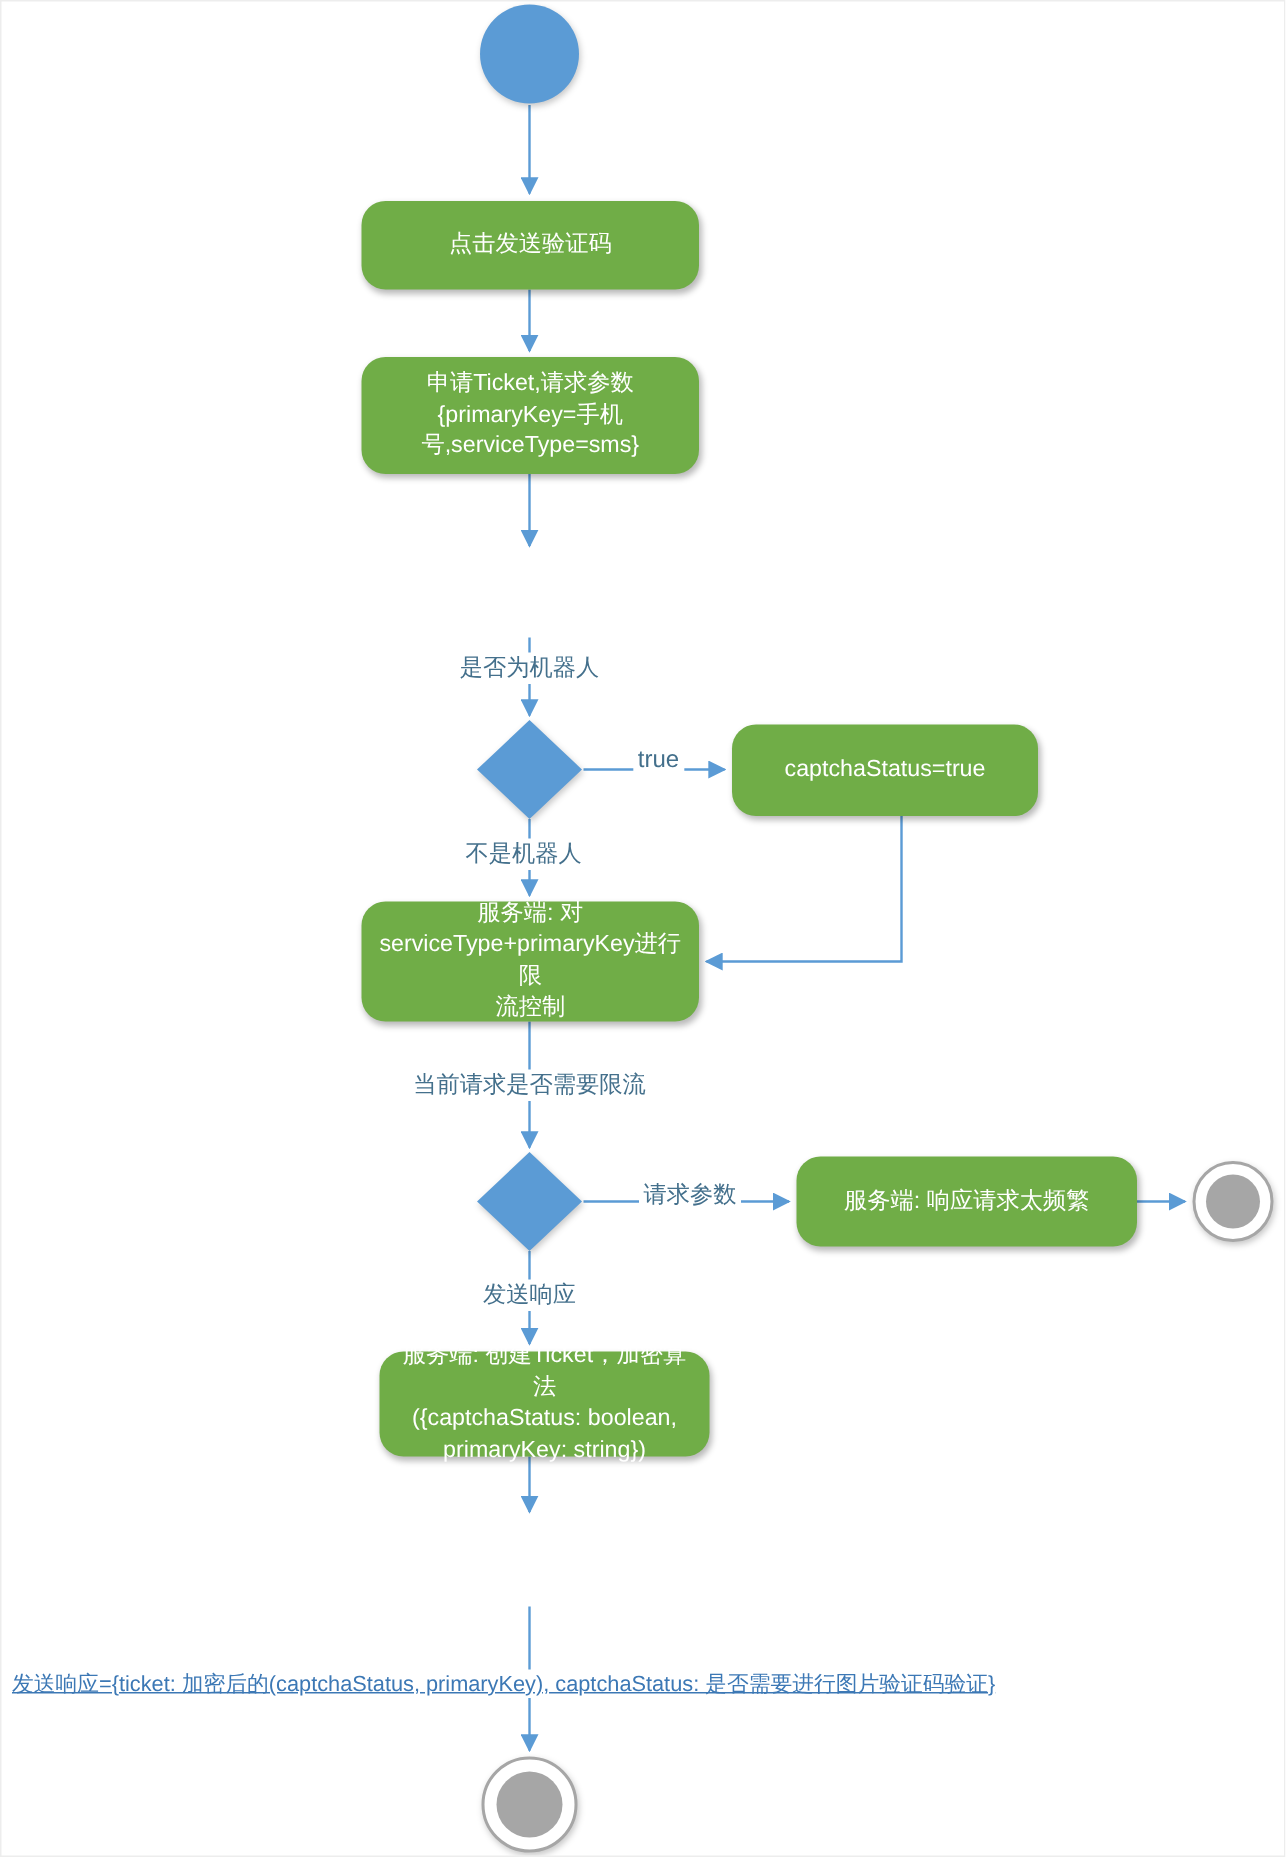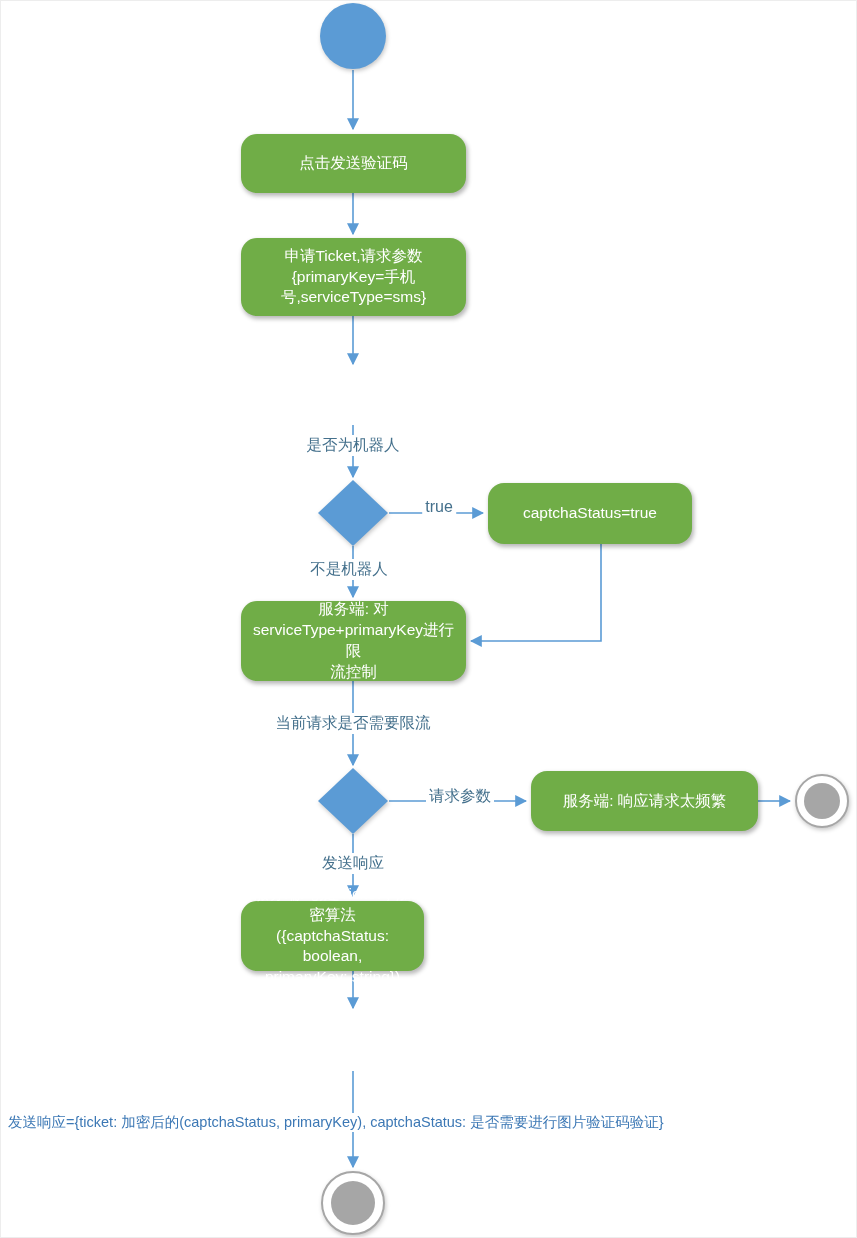--- a/index.html
+++ b/index.html
@@ -22,21 +22,21 @@
     box-sizing:border-box;padding:4px 10px;
   }
   .node span{white-space:pre-line;}
   .edge-label{
     position:absolute;z-index:3;
     color:var(--edge-label,#44708c);
     font-size:15.5px;background:#ffffff;padding:0 3px;white-space:nowrap;
   }
   .edge-label.centered{transform:translateX(-50%);}
   .edge-label.small{font-size:16px;}
-  .edge-label.response{color:var(--response-text,#3c78b5);font-size:14.5px;}
+  .edge-label.response{color:var(--response-text,#3c78b5);font-size:14.5px;text-decoration:underline;}
 </style>
 </head>
 <body>
 
 <div class="canvas">
 
   <svg class="edges" width="857" height="1238" viewBox="0 0 857 1238">
     <defs>
       <marker id="ah" viewBox="0 0 10 10" refX="9" refY="5" markerWidth="7.5" markerHeight="7.5" orient="auto">
         <path d="M0,0 L10,5 L0,10 z"></path>
@@ -86,21 +86,21 @@
   <div class="node" style="left:530px;top:770px;width:227px;height:60px">
     <span>服务端: 响应请求太频繁</span>
   </div>
 
   <div class="node" style="left:240px;top:600px;width:225px;height:80px">
     <span>服务端: 对
 serviceType+primaryKey进行限
 流控制</span>
   </div>
 
-  <div class="node" style="left:240px;top:900px;width:183px;height:70px">
+  <div class="node" style="left:252px;top:900px;width:220px;height:70px">
     <span>服务端: 创建Ticket，加密算法
 ({captchaStatus: boolean,
 primaryKey: string})</span>
   </div>
 
 
   <div class="edge-label centered" style="left:352px;top:434px">是否为机器人</div>
 
   <div class="edge-label centered small" style="left:438px;top:497px">true</div>
 

